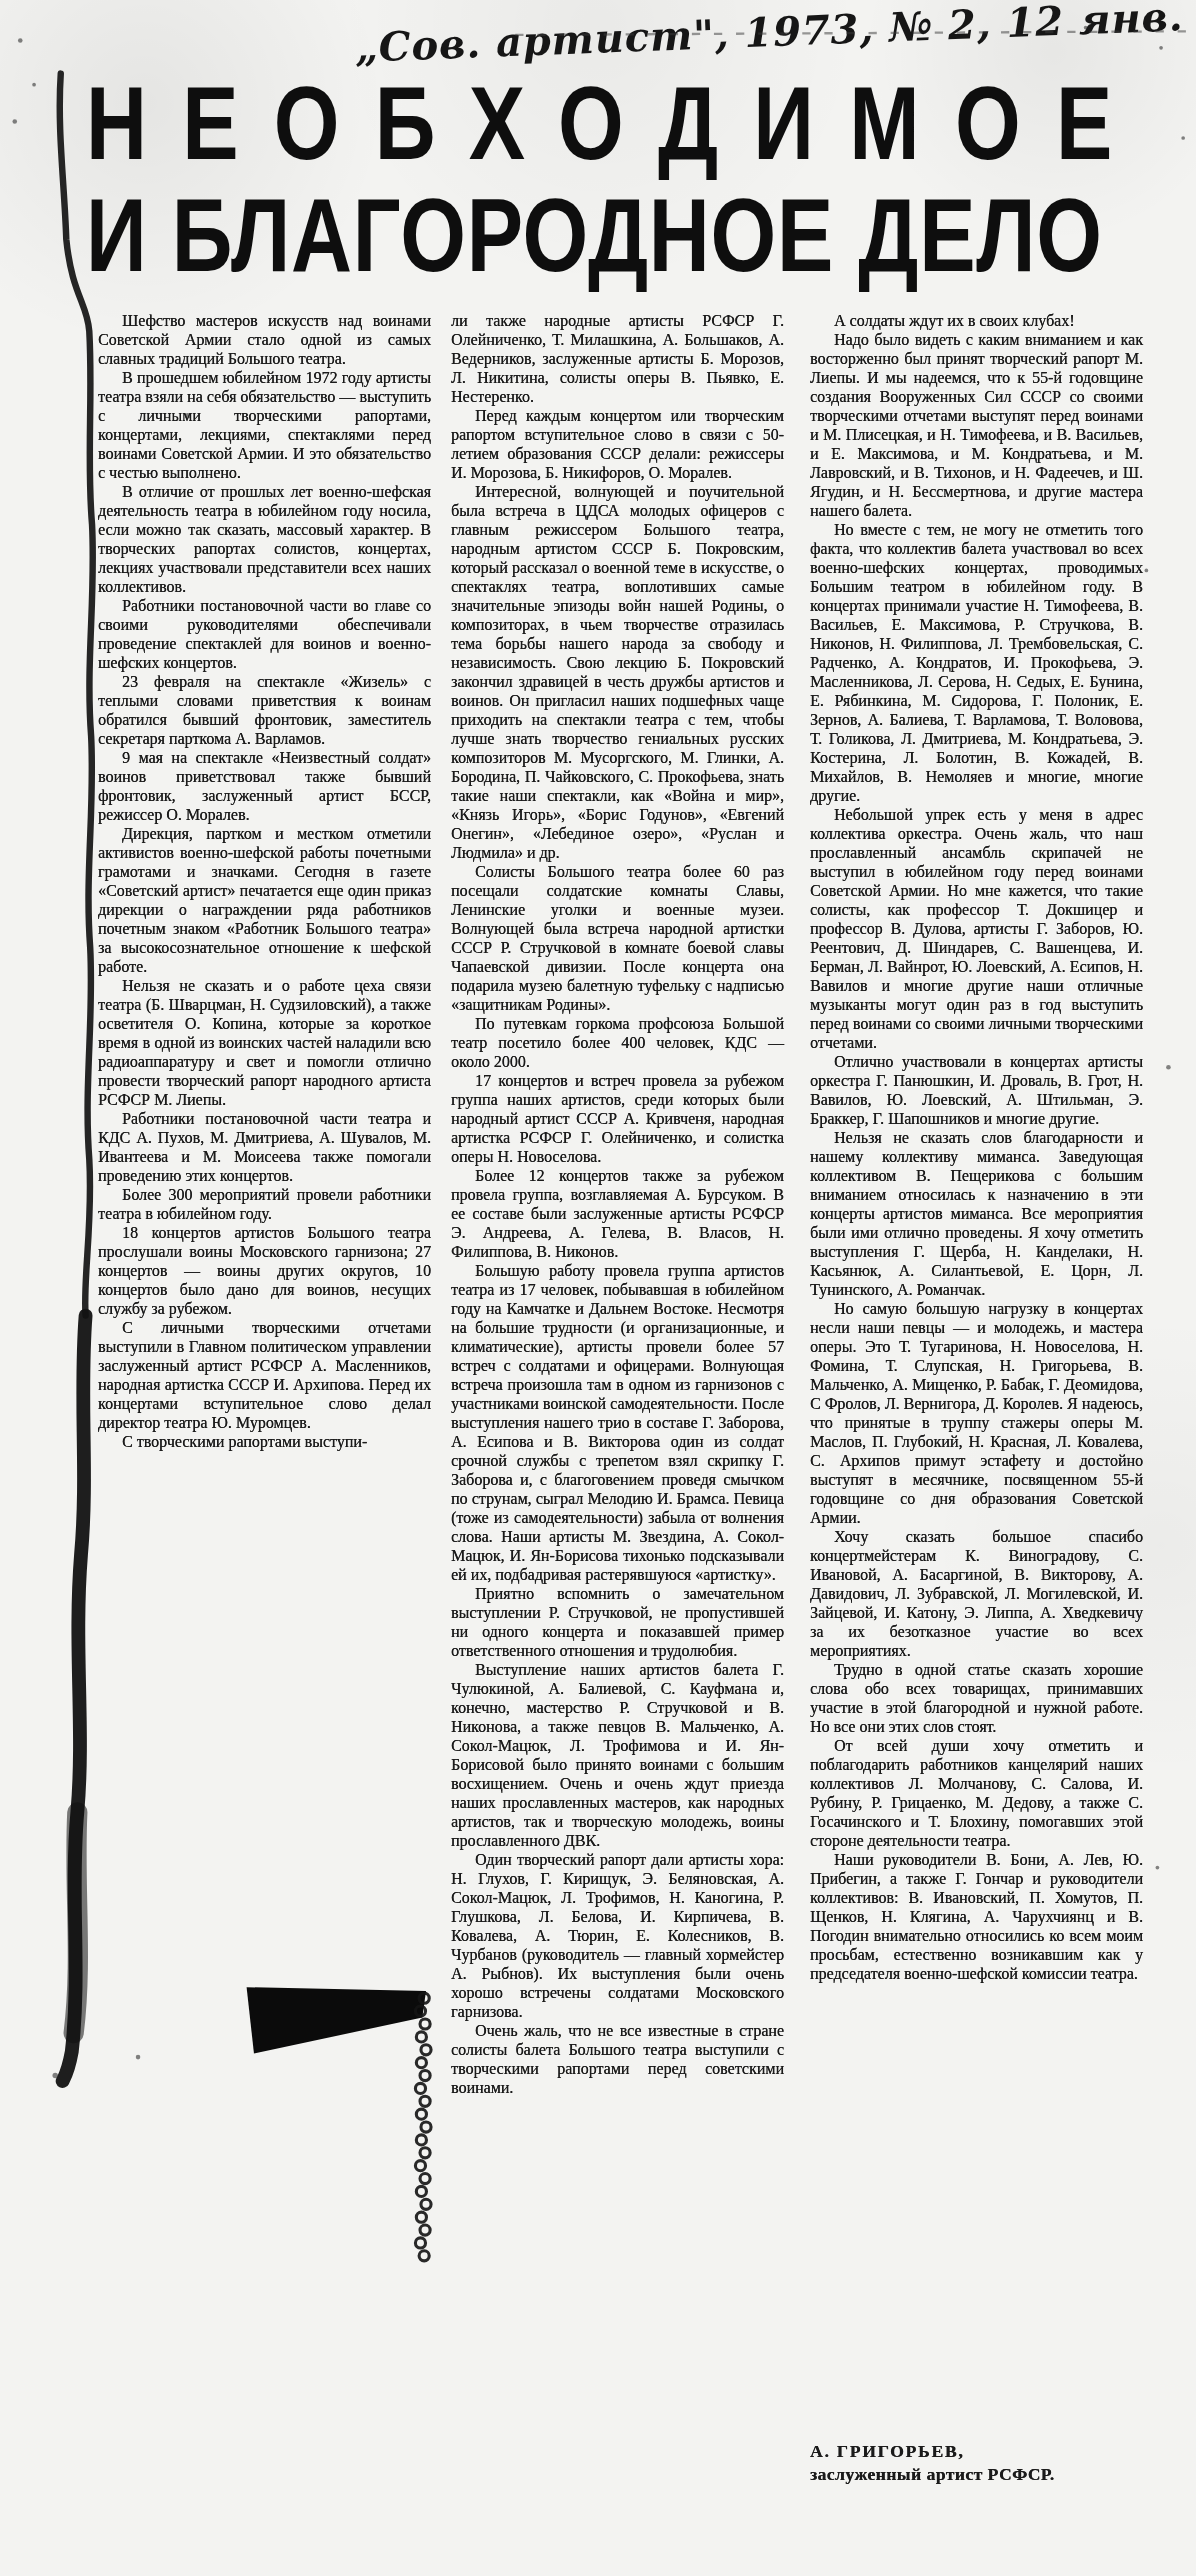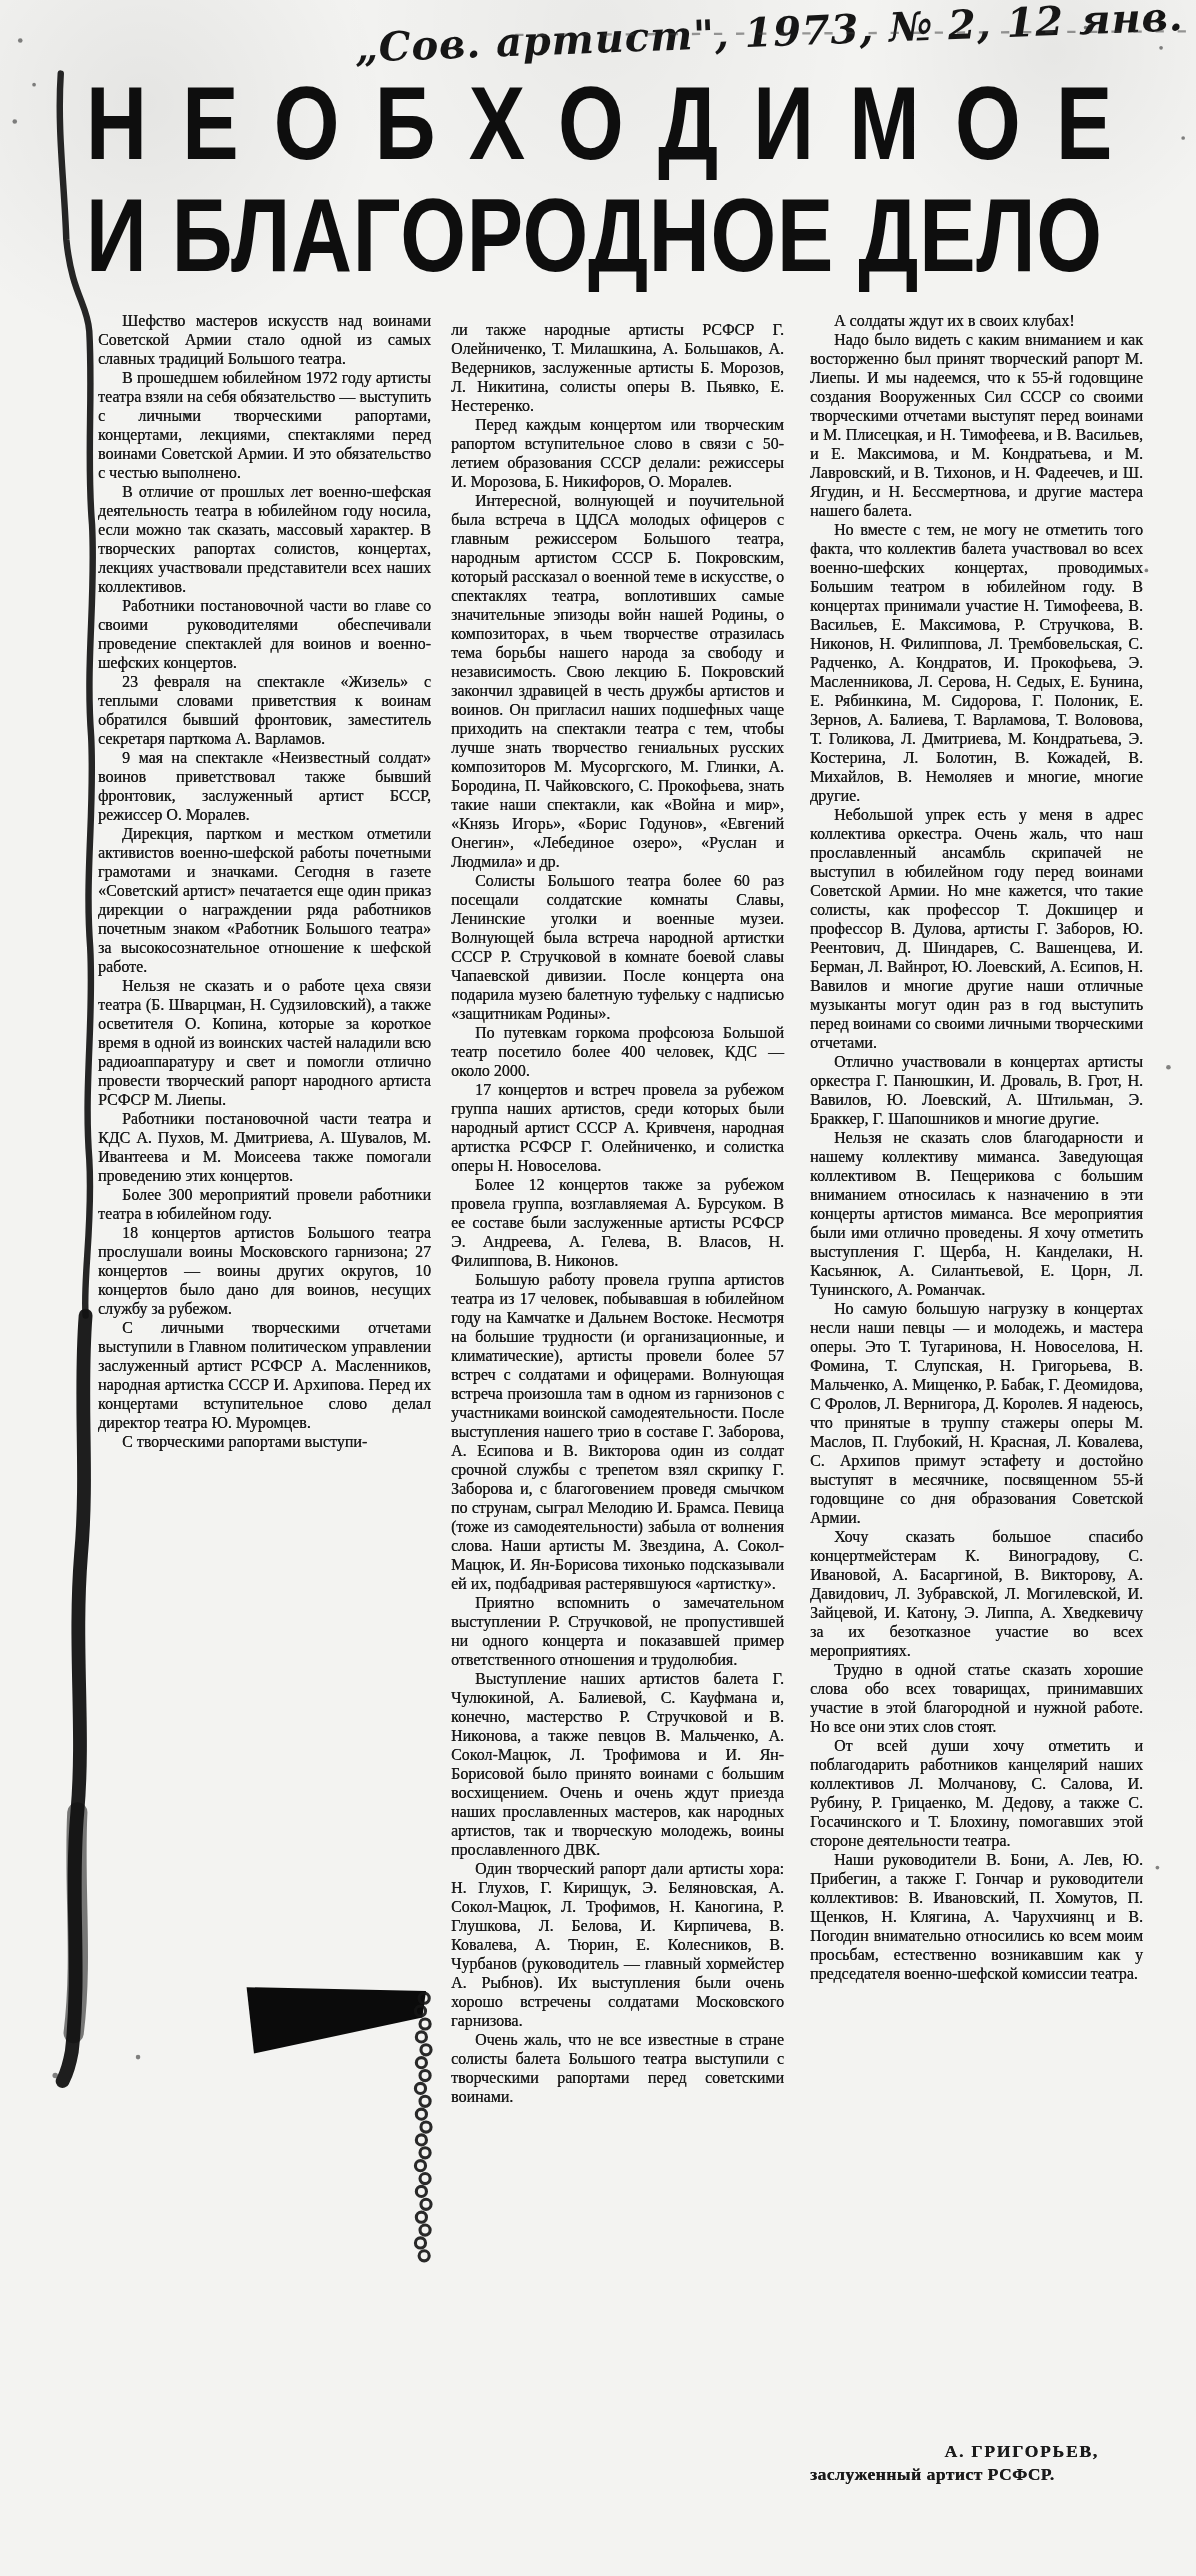--- a/index.html
+++ b/index.html
@@ -39,27 +39,27 @@
   .hl2{top:184px;letter-spacing:0.9px;}
   .col{
     position:absolute;top:311px;width:333px;
     font-size:16px;line-height:19px;
     text-shadow:0.2px 0 0 currentColor;
   }
   .col1{left:98px;}
   .col2{left:451px;}
   .col3{left:810px;}
   .para{margin:0;text-indent:24px;text-align:justify;}
-  .para.cont{text-indent:0;margin-top:9px;}
+  .para.cont{text-indent:0;}
   .signature{
     position:absolute;left:810px;top:2440px;width:333px;
     font-weight:bold;font-size:17.5px;line-height:23px;
     text-shadow:0.3px 0 0 currentColor;
   }
-  .sig-name{text-align:right;padding-right:44px;letter-spacing:1.8px;}
+  .sig-name{padding-right:44px;letter-spacing:1.8px;}
   .sig-title{letter-spacing:0.5px;}
   .artifacts{position:absolute;inset:0;pointer-events:none;}
 </style>
 </head>
 <body>
 
 <div class="page">
 
   <div class="handwriting">„Сов. артист", 1973, № 2, 12 янв.</div>
 

